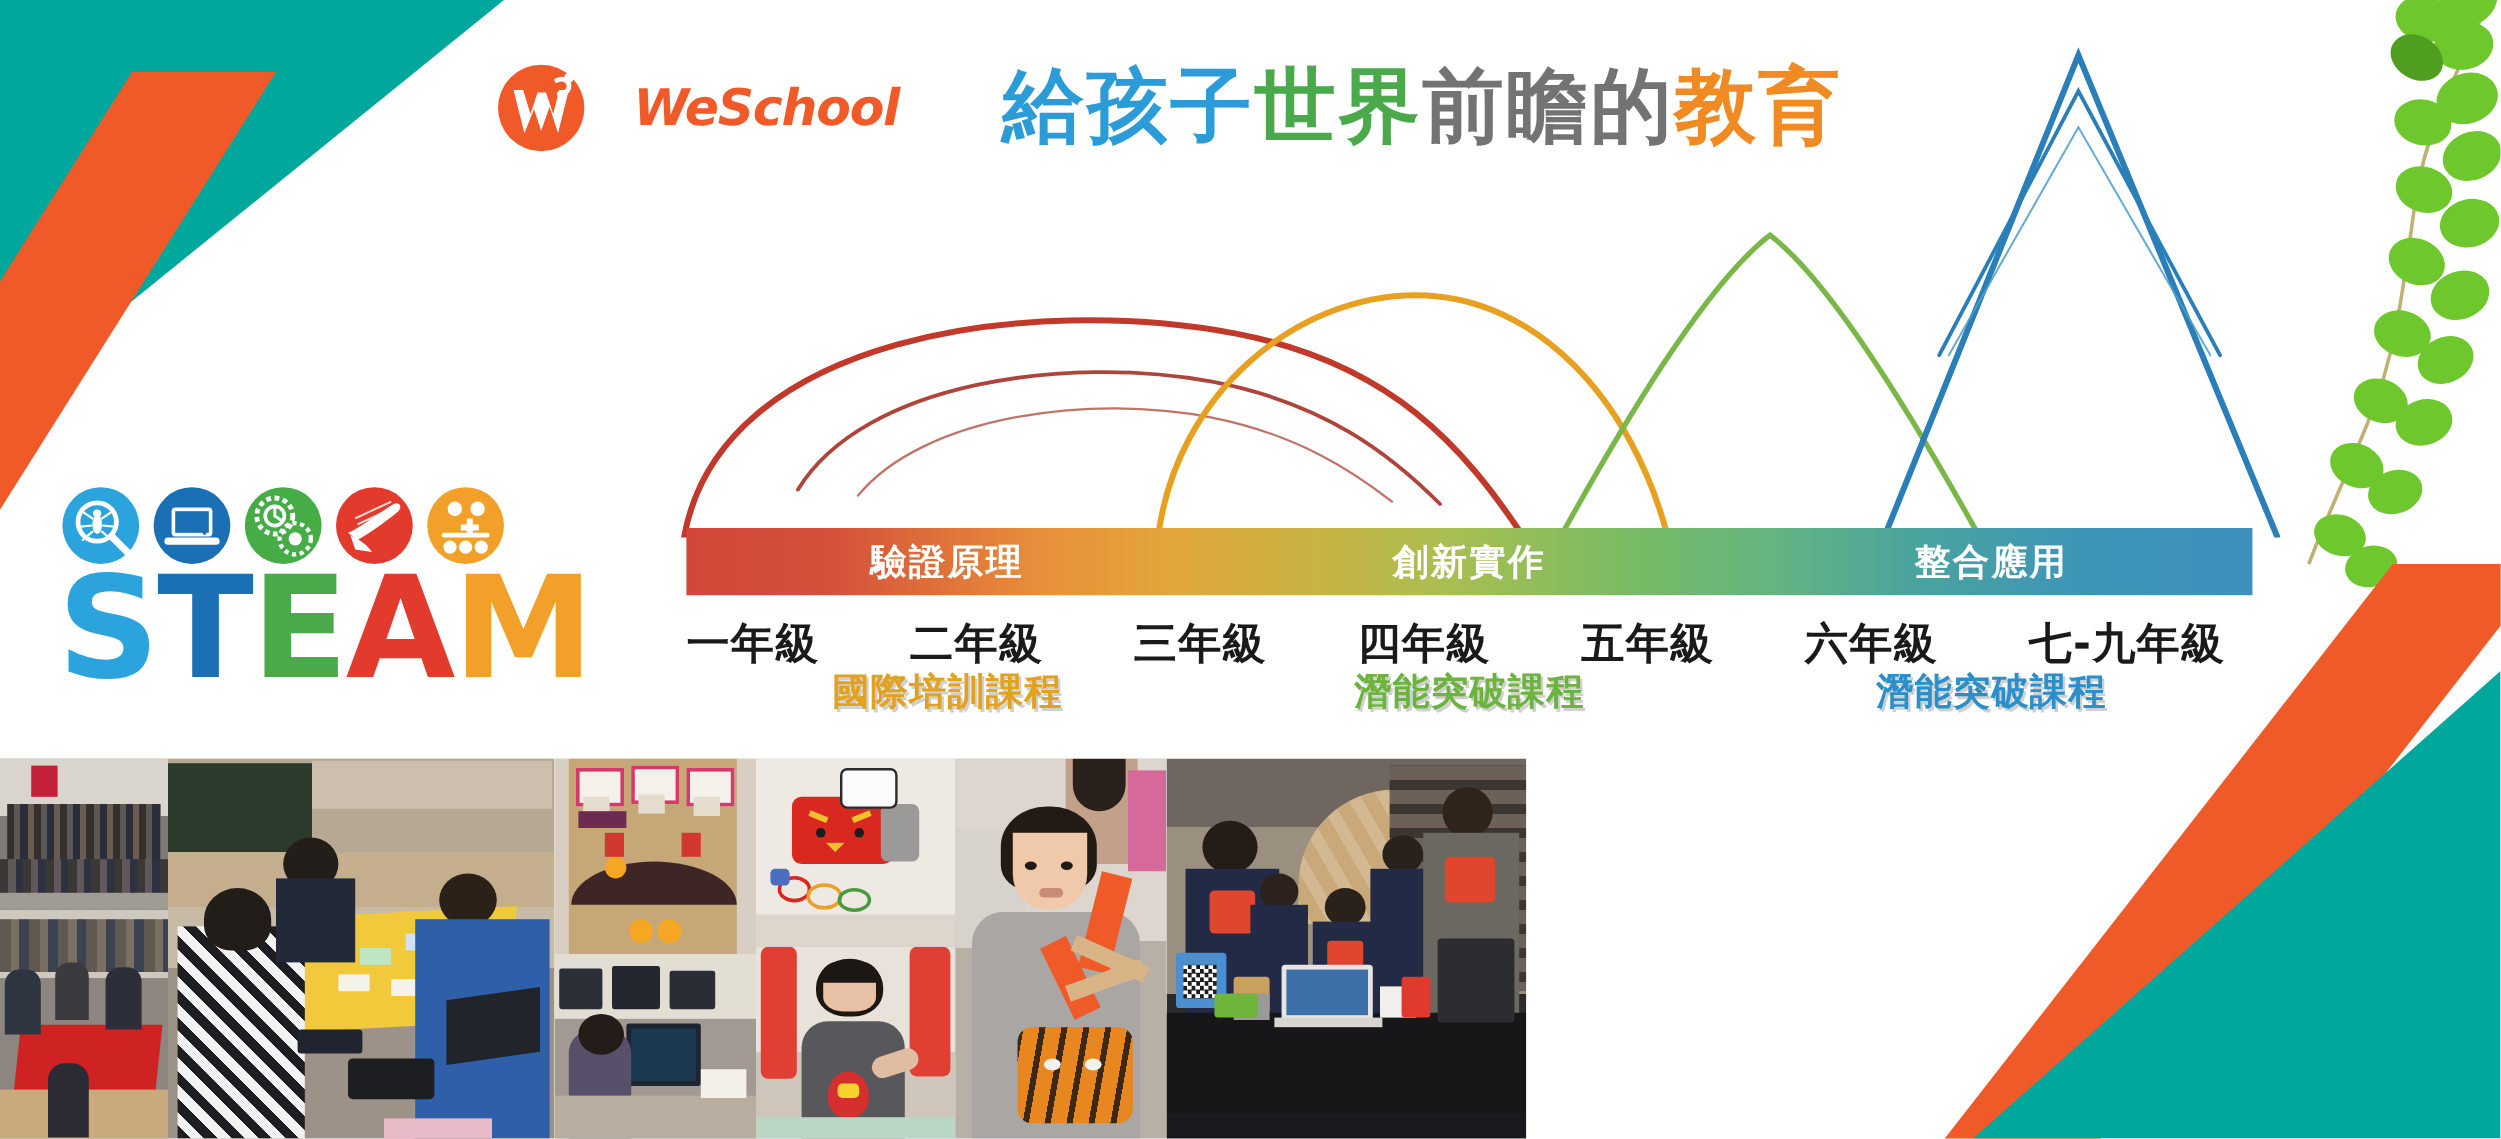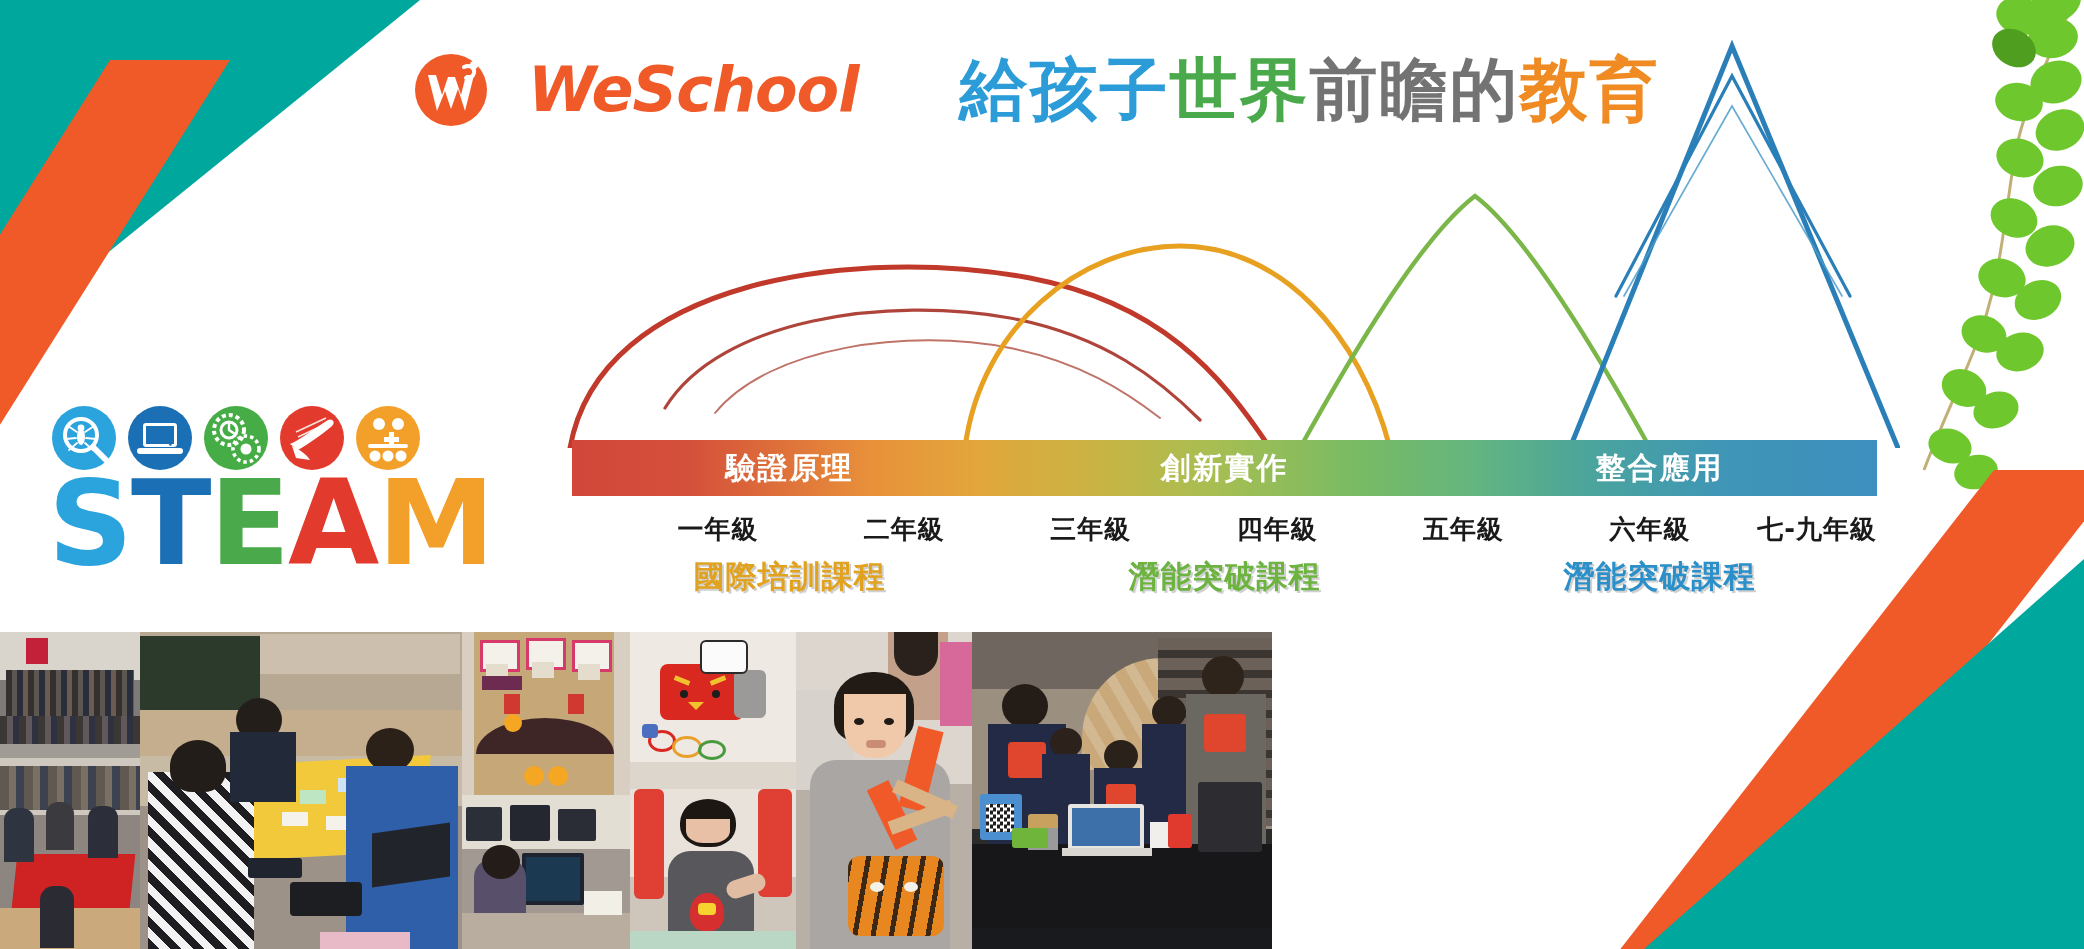--- a/index.html
+++ b/index.html
@@ -40,26 +40,26 @@
   
   .vine{position:absolute;right:0;top:-10px;width:260px;height:500px;z-index:5;pointer-events:none;}
 
   
   .header-row{
     position:absolute;left:412px;top:44px;height:92px;
     display:flex;align-items:center;gap:38px;z-index:4;
   }
   .logo-mark{width:78px;height:78px;flex:0 0 auto;}
   .logo-word{
-    font-size:62px;font-weight:700;font-style:italic;color:#f05a28;
+    font-size:42px;font-weight:700;font-style:italic;color:#f05a28;
     letter-spacing:-1px;line-height:1;white-space:nowrap;
     font-family:"DejaVu Sans","Liberation Sans",sans-serif;
   }
   .headline{
-    display:flex;align-items:center;margin-left:63px;white-space:nowrap;
+    display:flex;align-items:center;margin-left:48px;white-space:nowrap;
   }
   .headline span{
     font-size:68px;font-weight:700;line-height:1;letter-spacing:2px;
   }
 
   
   .curves{position:absolute;left:560px;top:28px;width:1340px;height:420px;z-index:3;}
 
   
   .steam{position:absolute;left:52px;top:406px;width:400px;z-index:4;}
@@ -87,21 +87,21 @@
     flex:1 1 0;text-align:center;color:#fff;font-size:30px;font-weight:700;
     letter-spacing:2px;
   }
 
   
   .grade-row{
     position:absolute;left:572px;top:512px;width:1305px;height:36px;
     display:flex;z-index:4;
   }
   .grade-row .g{
-    flex:1 1 0;text-align:right;font-size:26px;font-weight:700;color:#1a1a1a;
+    flex:1 1 0;text-align:left;font-size:36px;font-weight:700;color:#1a1a1a;
     letter-spacing:1px;
   }
 
   
   .course-row{
     position:absolute;left:572px;top:556px;width:1305px;height:44px;
     display:flex;z-index:4;
   }
   .course-row .c{
     flex:1 1 0;text-align:center;font-size:31px;font-weight:700;letter-spacing:1px;

